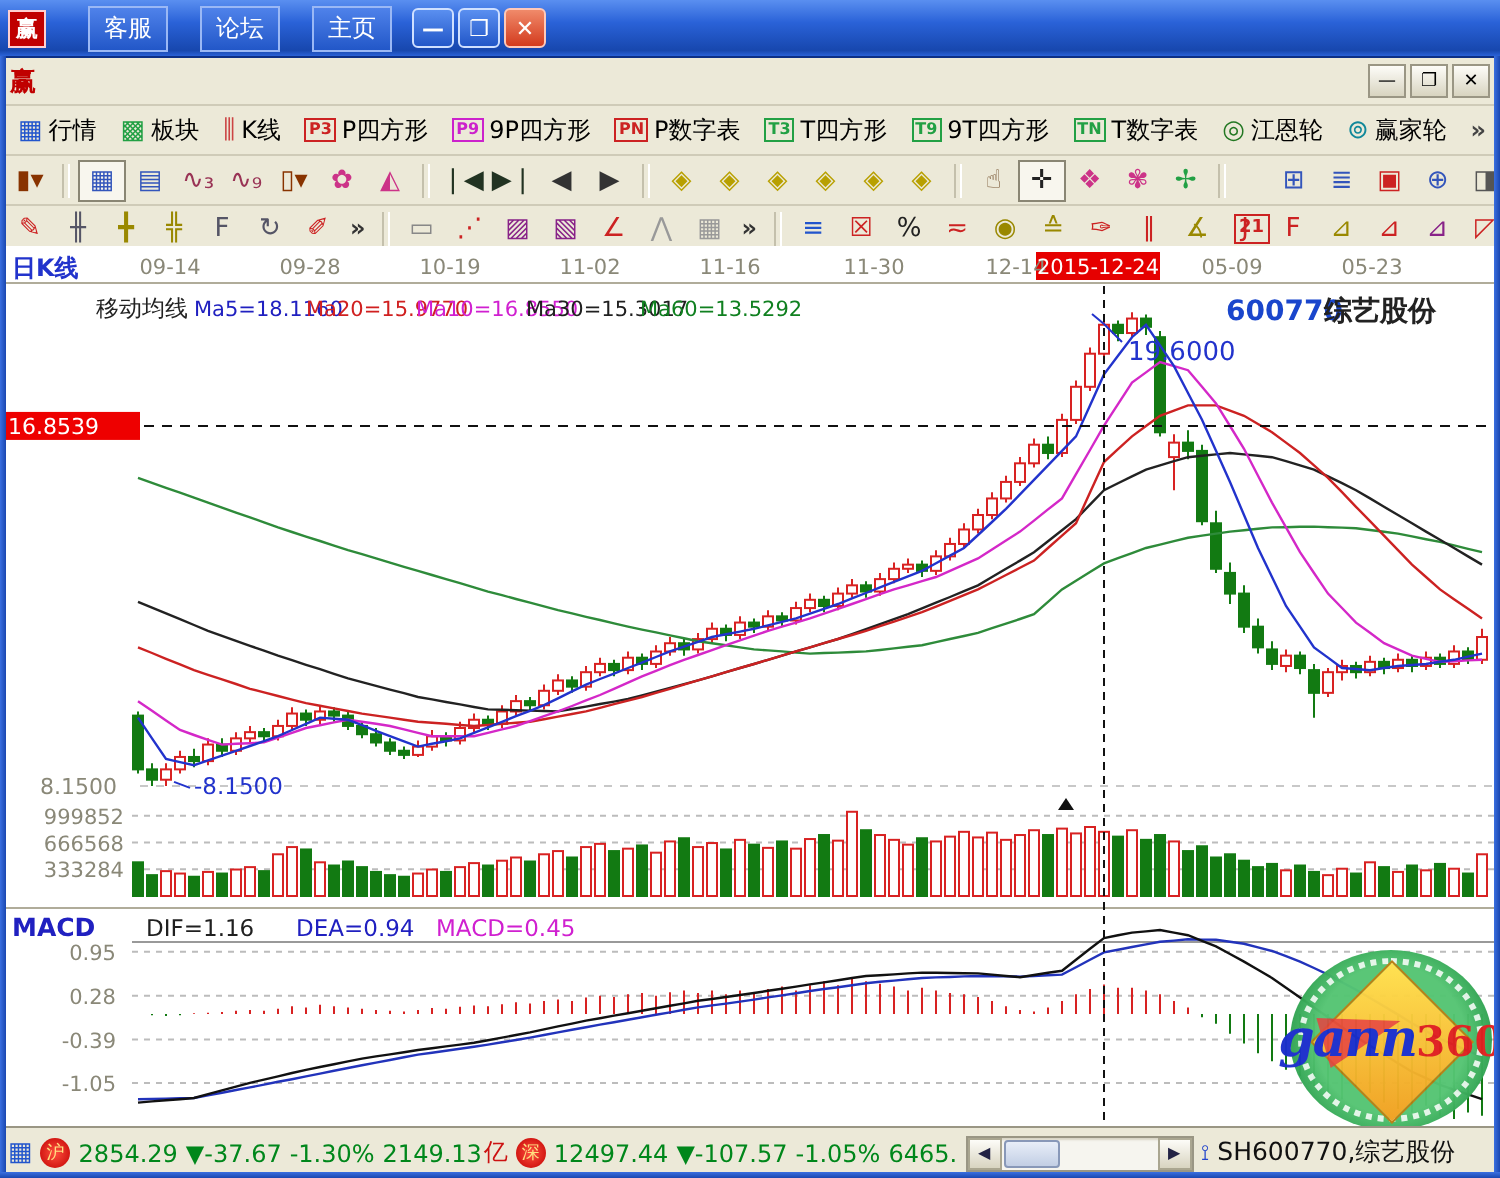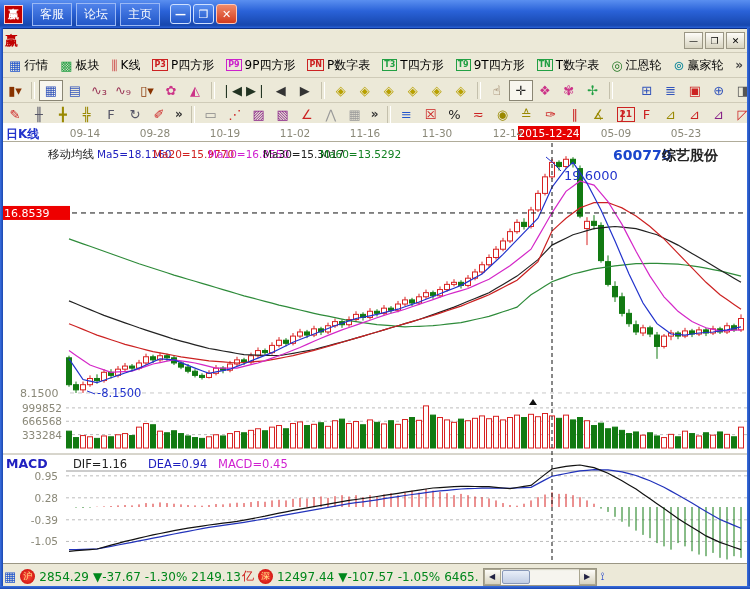--- a/index.html
+++ b/index.html
@@ -6,21 +6,21 @@
   body{width:750px;height:589px;position:relative;overflow:hidden;
        font-family:"DejaVu Sans","Liberation Sans",sans-serif;background:#ece9d8;font-size:12px}
   
   .titlebar{height:28px;display:flex;align-items:center;padding:0 4px;
     background:linear-gradient(180deg,#5a8ff0 0%,#2a62d8 40%,#1747ae 90%,#2a62d8 100%);
     border-bottom:1px solid #0c2f86}
   .tlogo{width:17px;height:17px;background:#c00000;color:#fff;font-size:11px;font-weight:bold;
     display:flex;align-items:center;justify-content:center;margin-right:5px;border:1px solid #ffd0d0}
   .ttitle{flex:1;color:#fff;font-weight:bold;font-size:13px;text-shadow:1px 1px 1px #123;white-space:nowrap;overflow:hidden}
   .tbtn-blue{background:linear-gradient(180deg,#4f82ea,#2257c8);border:1px solid #9ab8f5;color:#fff;
-    font-size:12px;padding:2px 7px;margin-left:4px;cursor:pointer}
+    font-size:12px;padding:2px 7px;margin-left:16px;cursor:pointer}
   .wctl{display:flex;margin-left:10px;gap:2px}
   .wbtn{width:19px;height:18px;display:flex;align-items:center;justify-content:center;color:#fff;
     font-size:11px;font-weight:bold;border:1px solid #cfe0ff;border-radius:3px;
     background:linear-gradient(180deg,#5a8ff0,#2257c8);cursor:pointer}
   .wbtn.close{background:linear-gradient(180deg,#f08a6a,#d33b1e);border-color:#ffc8b8}
   
   .menubar{height:23px;display:flex;align-items:center;background:#ece9d8;border-bottom:1px solid #cfcbb8;padding:0 3px}
   .mlogo{color:#c00000;font-weight:bold;font-size:13px;margin:0 6px 0 2px}
   .menu-item{padding:2px 8px;cursor:pointer;white-space:nowrap}
   .mctl{margin-left:auto;display:flex;gap:2px;padding-right:2px}
@@ -682,20 +682,25 @@
       <text x="58" y="400.792" fill="#8a8878" font-size="10.5" text-anchor="end">-0.39</text>
       <text x="58" y="422.44" fill="#8a8878" font-size="10.5" text-anchor="end">-1.05</text>
       <text x="6" y="345" fill="#2020c0" font-size="12.5" font-weight="bold">MACD</text>
       <text x="73" y="345" fill="#202020" font-size="11.5" font-weight="normal">DIF=1.16</text>
       <text x="148" y="345" fill="#2020c0" font-size="11.5" font-weight="normal">DEA=0.94</text>
       <text x="218" y="345" fill="#d020d0" font-size="11.5" font-weight="normal">MACD=0.45</text>
       <g>
         <line x1="552" y1="20" x2="552" y2="437" stroke="#111" stroke-dasharray="4,3" stroke-width="1"></line>
       </g>
     </svg>
+  <div class="gann-logo">
+    <div class="gl-diamond"></div>
+    <div class="gl-arrow"></div>
+    <span class="gl-text"><span>gann</span><span class="gl-360">360</span></span>
+  </div>
 </div>
 
 <div class="statusbar">
   <span class="sb-grid">▦</span>
   <span class="sb-badge">沪</span>
   <span class="green">2854.29</span>
   <span class="green">▼-37.67</span>
   <span class="green">-1.30%</span>
   <span class="green" style="margin-right:-3px">2149.13</span>
     <span class="red">亿</span>
@@ -704,17 +709,18 @@
   <span class="green">▼-107.57</span>
   <span class="green">-1.05%</span>
   <span class="green">6465.</span>
   <div class="sb-scroll">
     <span class="sb-arrow">◀</span>
     <span class="sb-thumb"></span>
     <span class="sb-track"></span>
     <span class="sb-arrow">▶</span>
   </div>
   <span style="color:#2244cc;font-size:11px">⟟</span>
+  <span class="sb-stock">SH600770,综艺股份</span>
 </div>
 
 <div class="frame l"></div>
 <div class="frame r"></div>
 <div class="frame b"></div>
 
 </body></html>

